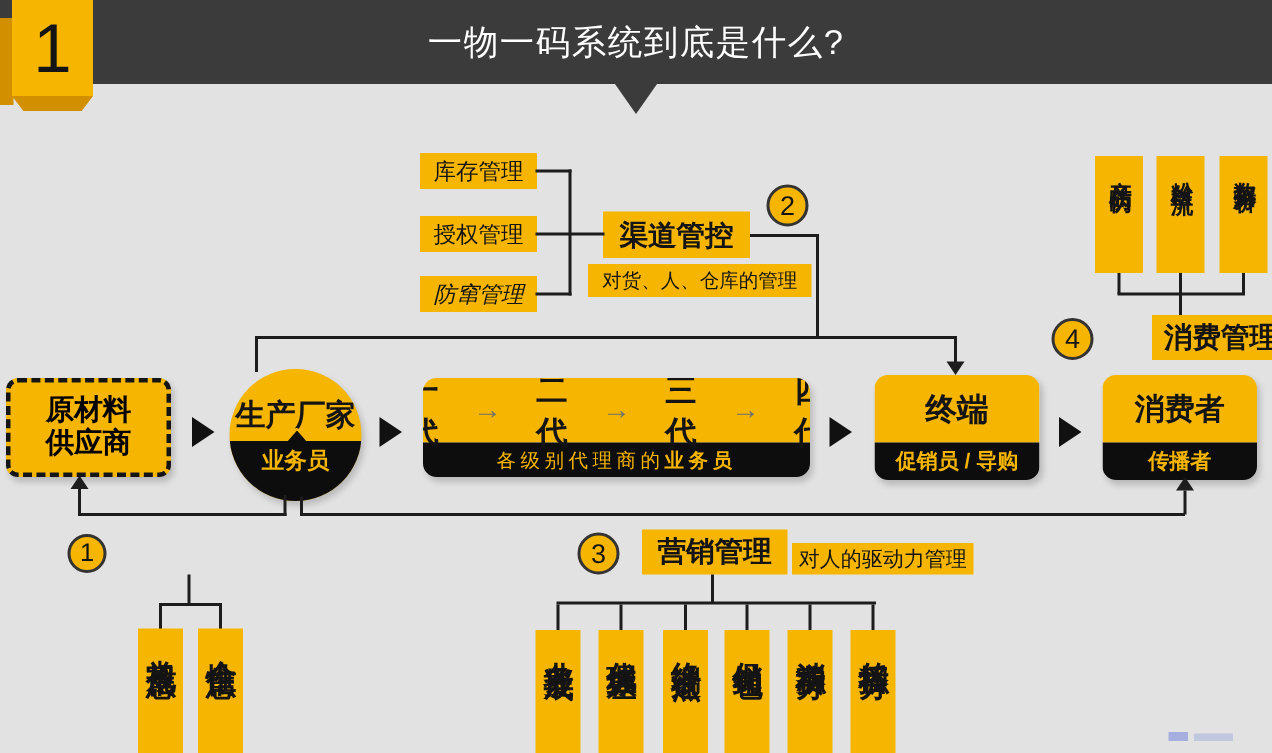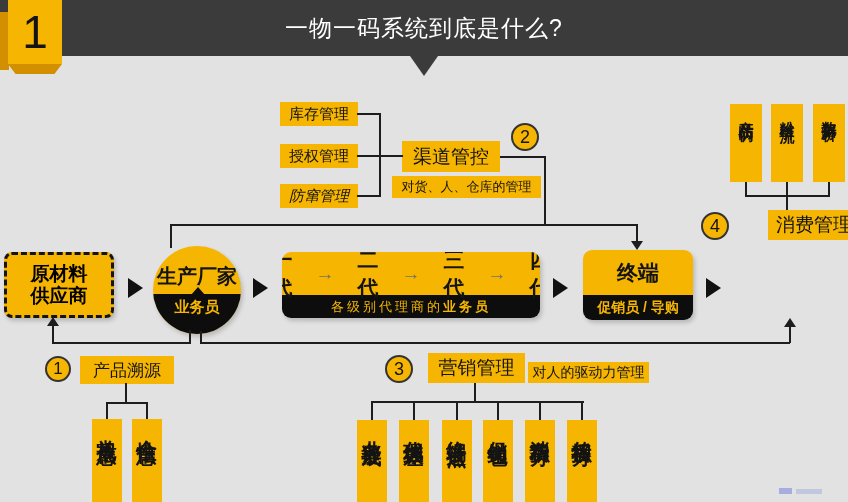--- a/index.html
+++ b/index.html
@@ -14,21 +14,21 @@
     border-left:14px solid transparent;border-right:14px solid transparent;border-top:20px solid #3b3b3b;}
   .ribbon{position:absolute;left:8px;top:0;width:54px;height:64px;background:#f6b500;
     text-align:center;font-size:46px;font-weight:500;color:#141414;line-height:64px;z-index:5;}
   .ribbon-fold{position:absolute;left:8px;top:64px;width:54px;height:10px;background:#d28f00;
     clip-path:polygon(0 0,100% 0,86% 100%,14% 100%);z-index:5;}
   .ribbon-side{position:absolute;left:0;top:12px;width:9px;height:58px;background:#d28f00;z-index:4;}
 
   
   .ybox{position:absolute;background:#f6b500;color:#141414;display:flex;align-items:center;justify-content:center;}
   .small-label{font-size:15px;font-weight:500;}
-  .section-title{font-weight:400;}
+  .section-title{font-weight:700;}
   .vbox{position:absolute;background:#f6b500;color:#141414;writing-mode:vertical-rl;
     text-orientation:upright;font-weight:700;text-align:left;padding-top:5px;letter-spacing:2px;}
 
   
   .badge{position:absolute;border-radius:50%;background:#f6b500;border:2px solid #333333;
     color:#141414;display:flex;align-items:center;justify-content:center;font-size:18px;font-weight:500;}
 
   
   .line{position:absolute;background:#1d1d1d;}
   .tri-right{position:absolute;width:0;height:0;border-top:10px solid transparent;
@@ -143,32 +143,35 @@
     </div>
   </div>
   <div class="tri-right" style="left:553px;top:278px;"></div>
 
   <div class="stacked terminal">
     <div class="top">终端</div>
     <div class="bottom">促销员 / 导购</div>
   </div>
   <div class="tri-right" style="left:706px;top:278px;"></div>
 
+  <div class="stacked consumer">
+    <div class="top">消费者</div>
+    <div class="bottom">传播者</div>
+  </div>
 
   <div class="line" style="left:189px;top:330px;width:2px;height:14px;"></div>
   <div class="line" style="left:52px;top:342px;width:139px;height:2px;"></div>
   <div class="line" style="left:52px;top:326px;width:2px;height:17px;"></div>
   <div class="tri-up" style="left:47px;top:317px;"></div>
   <div class="line" style="left:200px;top:331px;width:2px;height:13px;"></div>
   <div class="line" style="left:200px;top:342px;width:590px;height:2px;"></div>
   <div class="line" style="left:789px;top:327px;width:2px;height:16px;"></div>
   <div class="tri-up" style="left:784px;top:318px;"></div>
 
   <div class="badge" style="left:45px;top:356px;width:26px;height:26px;font-size:17px;">1</div>
-  <div class="ybox section-title" style="left:80px;top:356px;width:94px;height:28px;font-size:17px;">产品溯源</div>
   <div class="line" style="left:125px;top:383px;width:2px;height:20px;"></div>
   <div class="line" style="left:106px;top:402px;width:42px;height:2px;"></div>
   <div class="line" style="left:106px;top:404px;width:2px;height:16px;"></div>
   <div class="line" style="left:146px;top:404px;width:2px;height:16px;"></div>
   <div class="vbox" style="left:92px;top:419px;width:30px;height:96px;font-size:20px;line-height:30px;">常规信息</div>
   <div class="vbox" style="left:132px;top:419px;width:30px;height:96px;font-size:20px;line-height:30px;">个性信息</div>
 
   <div class="badge" style="left:385px;top:355px;width:28px;height:28px;">3</div>
   <div class="ybox section-title" style="left:428px;top:353px;width:97px;height:30px;font-size:19px;">营销管理</div>
   <div class="ybox" style="left:528px;top:362px;width:121px;height:21px;font-size:14px;">对人的驱动力管理</div>

